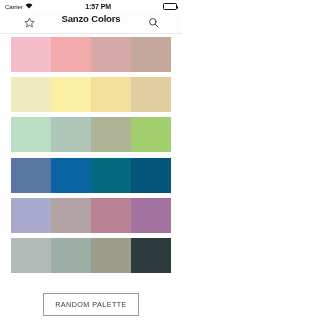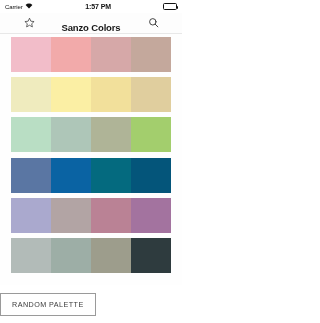--- a/index.html
+++ b/index.html
@@ -47,21 +47,21 @@
     background:#111;
     border-radius:0 1px 1px 0;
   }
   .battery-fill { width:100%; height:100%; background:#111; border-radius:0.6px; }
 
   
   .navbar {
     flex:0 0 21px;
     height:21px;
     display:flex;
-    align-items:flex-end;
+    align-items:flex-start;
     padding:0 19px;
     background:#fdfdfd;
     border-bottom:0.5px solid #e8e8e8;
   }
   .nav-btn {
     width:20px; height:20px;
     display:flex; align-items:center; justify-content:center;
     cursor:pointer;
   }
   .nav-title {
@@ -87,20 +87,21 @@
     margin-bottom:5.2px;
     cursor:pointer;
   }
   .swatch { flex:1 1 25%; height:100%; }
 
   
   .footer {
     flex:0 0 38px;
     display:flex;
     align-items:center;
+    justify-content:center;
     background:#ffffff;
   }
   .random-btn {
     border:0.9px solid #9a9a9a;
     background:#ffffff;
     color:#3a3a3a;
     font-size:7.2px;
     font-family:"Liberation Sans", sans-serif;
     letter-spacing:0.45px;
     padding:6px 11px;

